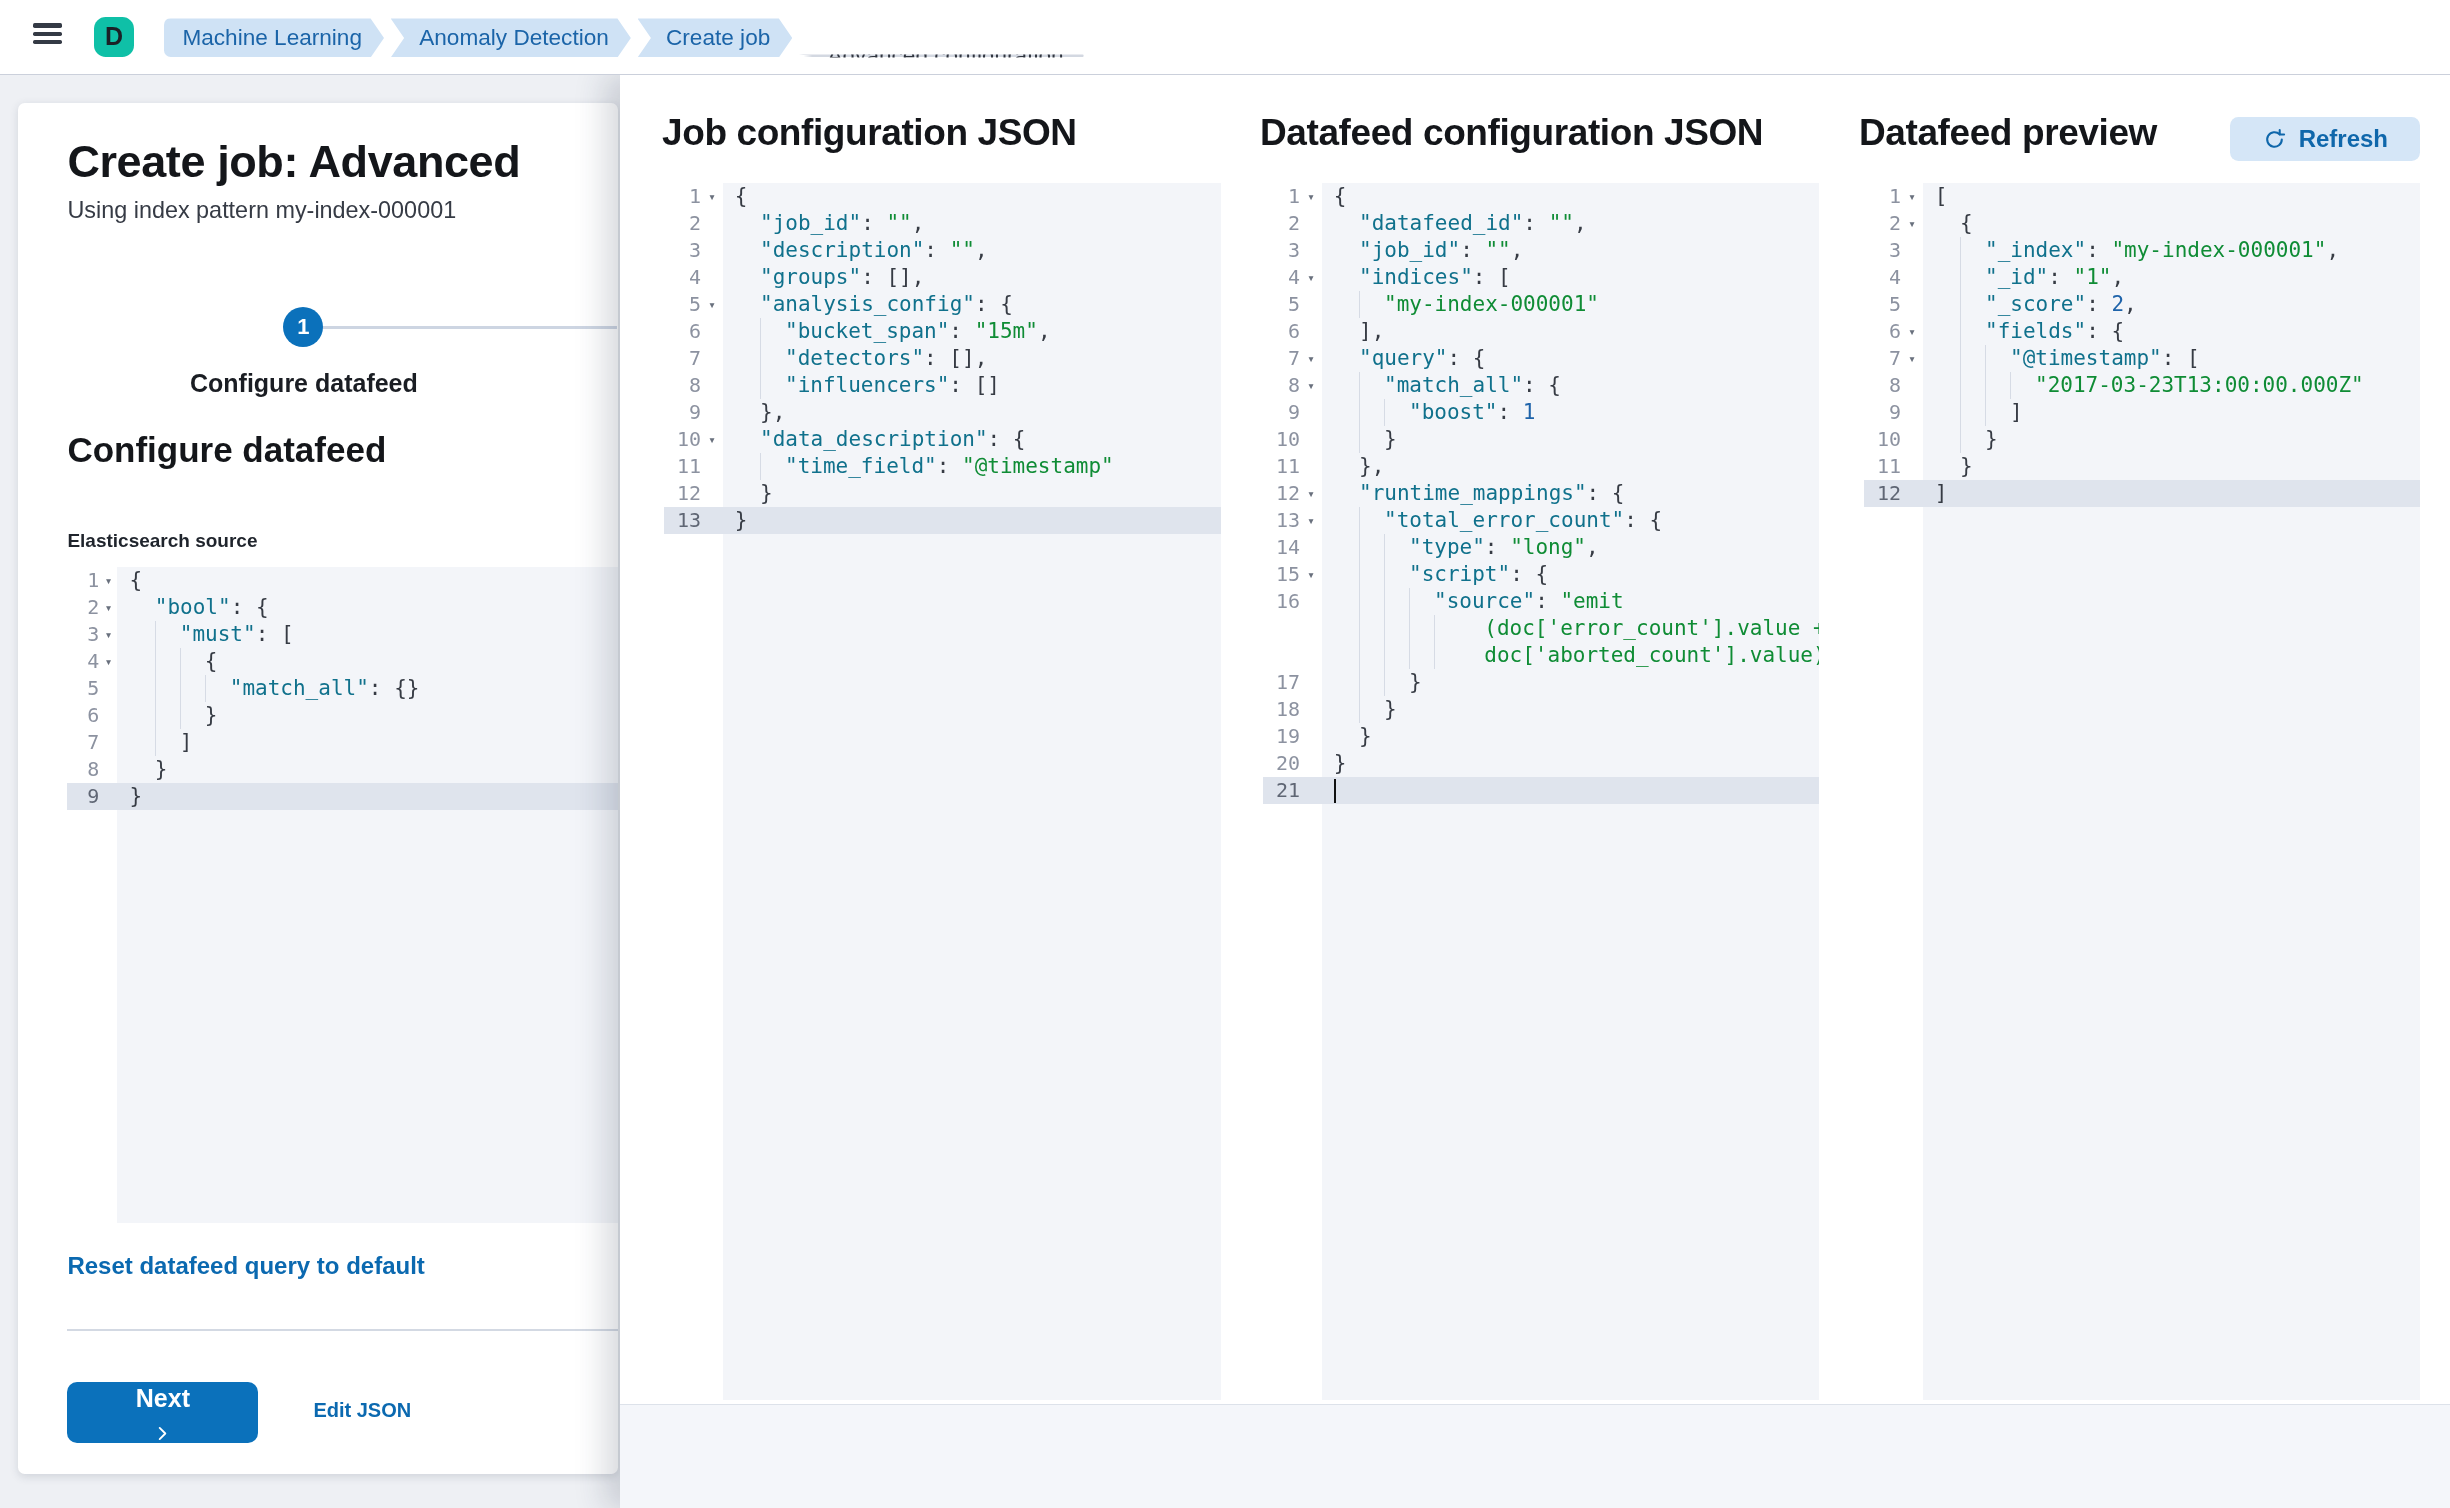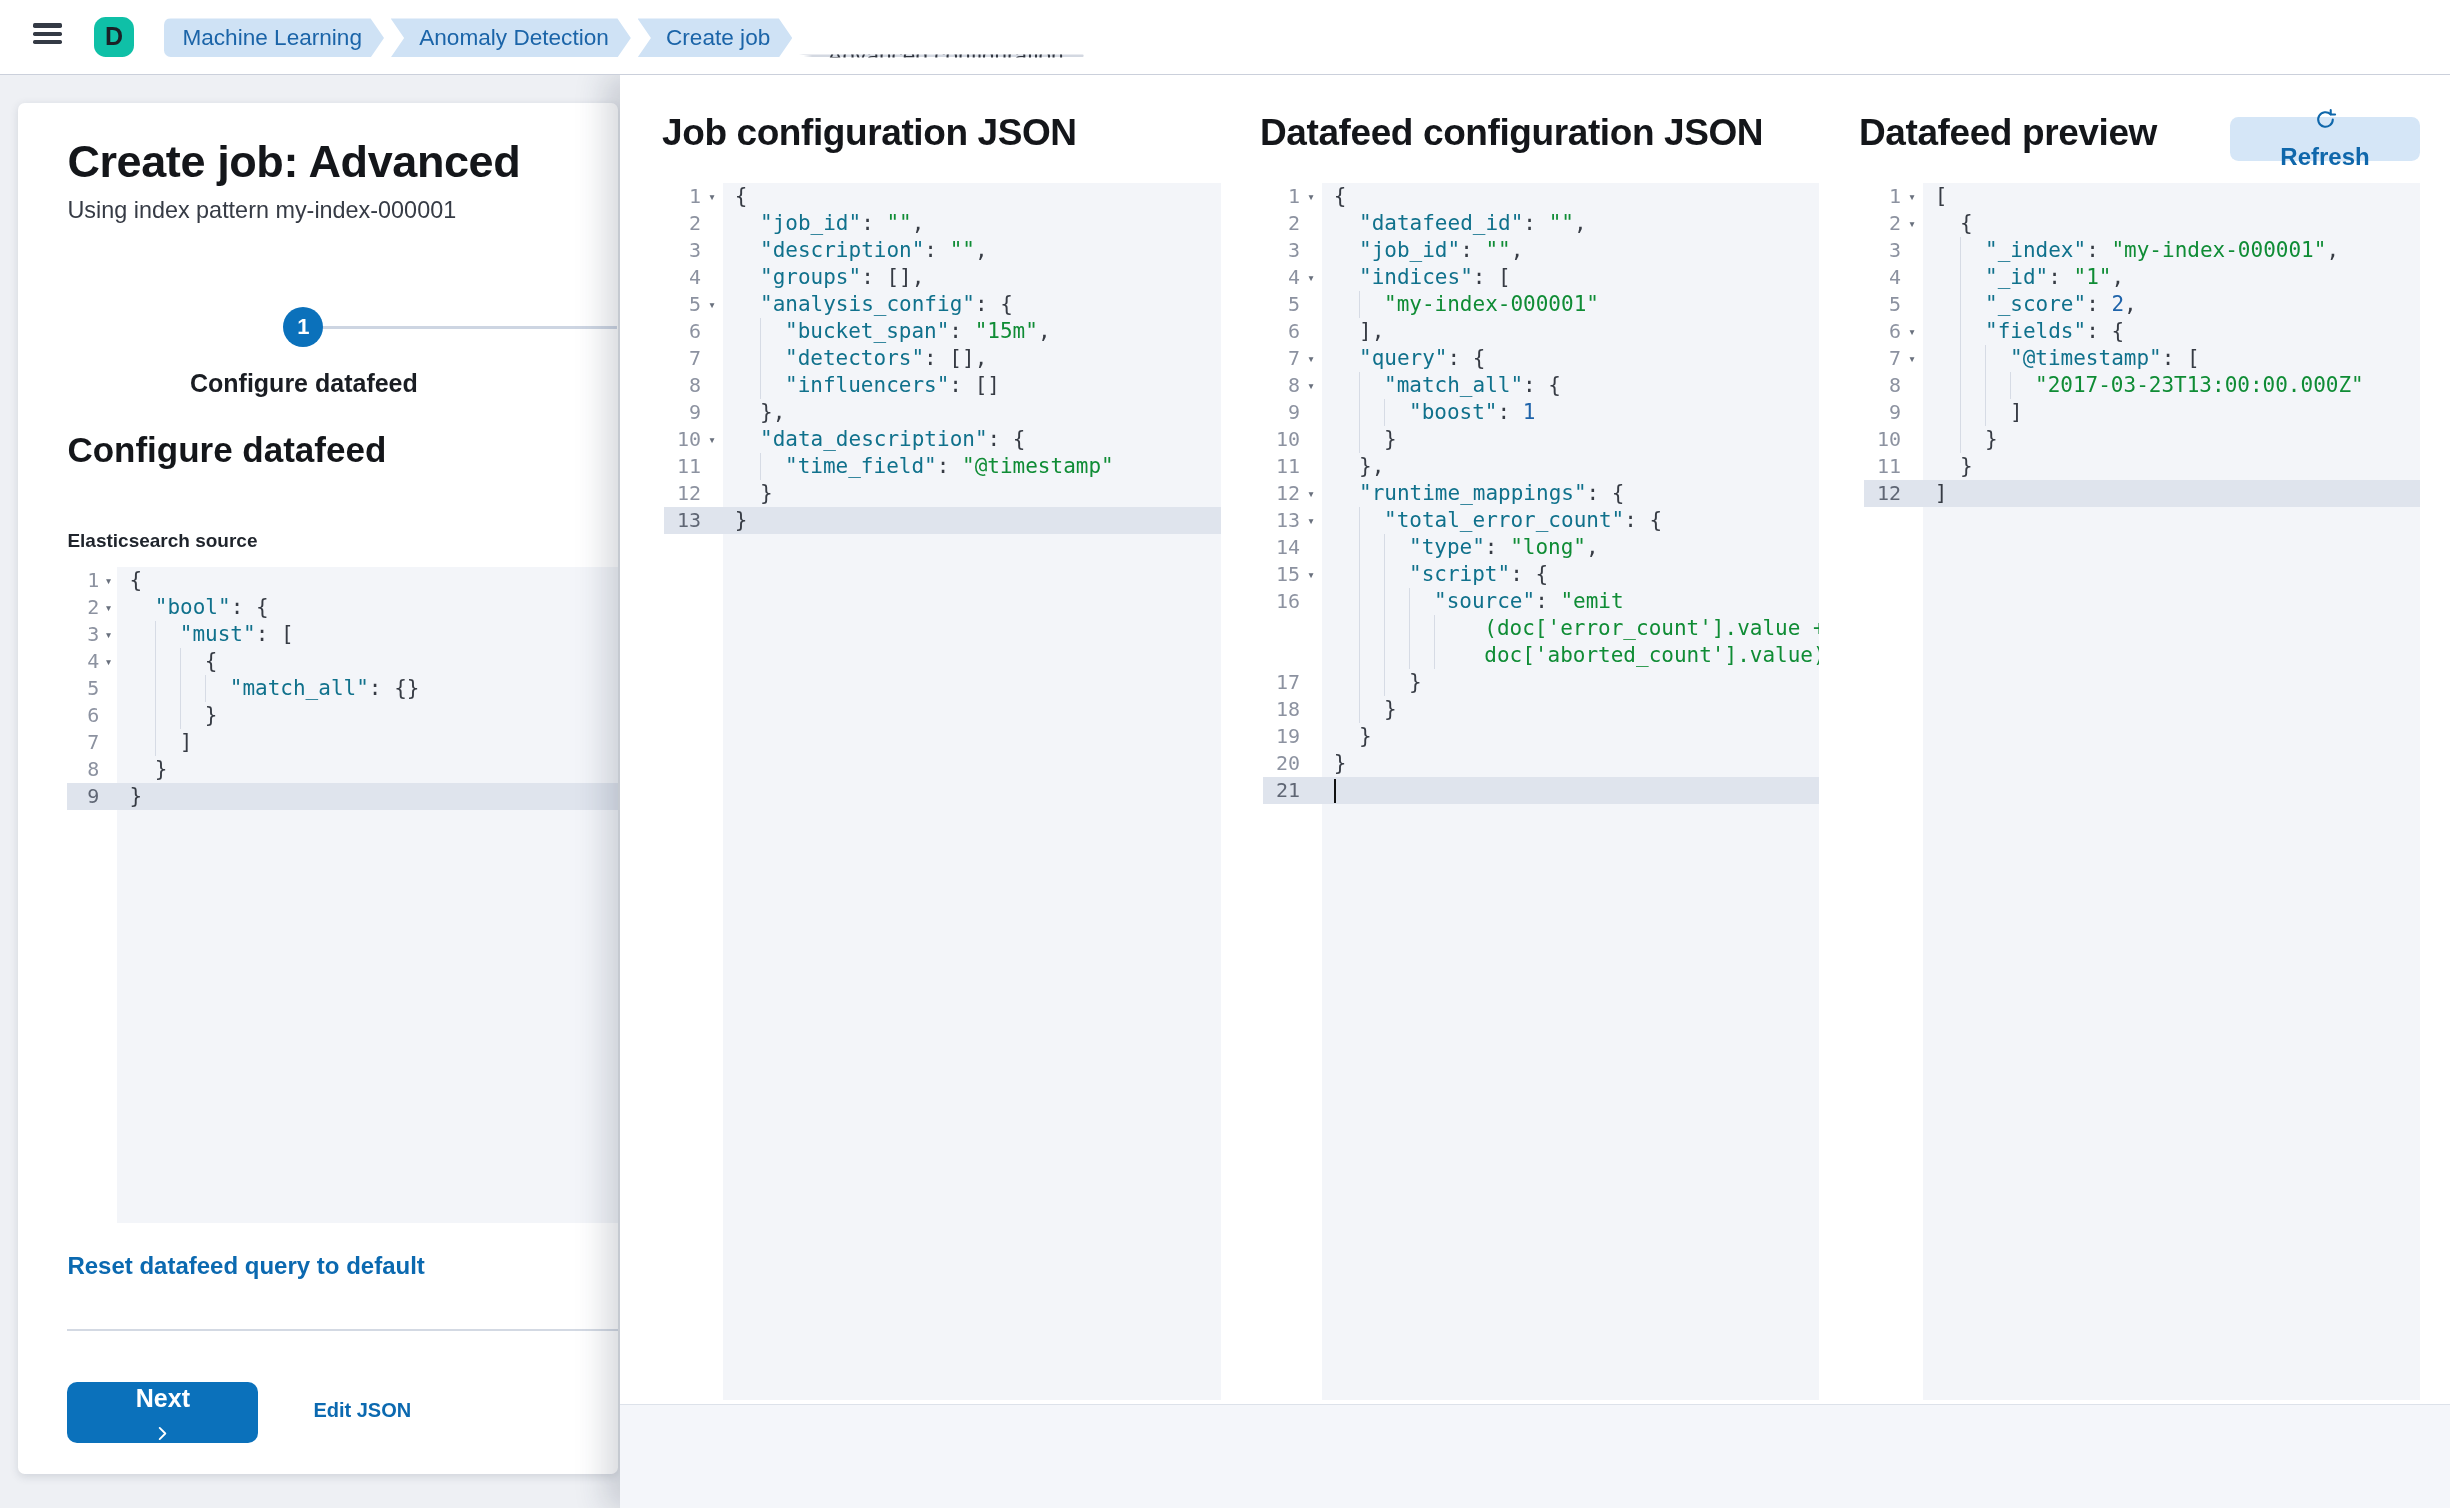--- a/index.html
+++ b/index.html
@@ -28,21 +28,21 @@
   .card h2 { position:absolute; left:49px; top:327px; font-size:35px; font-weight:700; color:#14161a; }
   .querylabel { position:absolute; left:49px; top:427px; font-size:19px; font-weight:700; color:#1f242c; }
   .resetlink { position:absolute; left:49px; top:1149px; font-size:24px; font-weight:600; color:#0b69b0; cursor:pointer; }
   .carddivider { position:absolute; left:49px; top:1226px; width:551px; height:1.7px; background:#d3d9e3; }
   .nextbtn { position:absolute; left:49px; top:1279px; width:191px; height:61px; background:#0b71bb; border:none; border-radius:10px; color:#fff; font-size:25px; font-weight:600; font-family:"Liberation Sans",sans-serif; display:flex; align-items:center; justify-content:center; gap:13.4px; cursor:pointer;flex-direction:column; }
   .editjson { position:absolute; left:295px; top:1296px; font-size:20px; font-weight:700; color:#0b69b0; cursor:pointer; }
 
   
   .flyout { position:absolute; left:620px; top:75px; width:1830px; height:1434px; background:#fff; box-shadow:-15px 0 28.5px rgba(40,50,70,.18); z-index:10; }
   .flyout h3 { position:absolute; top:37px; font-size:37px; font-weight:700; color:#14161a; letter-spacing:-0.4px; }
-  .refreshbtn { position:absolute; left:1610px; top:42px; width:190px; height:44px; background:#d5e6f7; border:none; border-radius:8.4px; color:#0f67ab; font-size:24px; font-weight:600; font-family:"Liberation Sans",sans-serif; display:flex; align-items:center; justify-content:center; gap:11.7px; cursor:pointer;flex-direction:column; }
+  .refreshbtn { position:absolute; left:1610px; top:42px; width:190px; height:44px; background:#d5e6f7; border:none; border-radius:8.4px; color:#0f67ab; font-size:24px; font-weight:600; font-family:"Liberation Sans",sans-serif; display:flex; align-items:center; justify-content:center; gap:11.7px; cursor:pointer; }
   .flyfooter { position:absolute; left:0; top:1329px; width:1830px; height:105px; background:#f4f6fa; border-top:0.8px solid #dde2ea; }
 
   
   .editor { position:absolute; overflow:hidden; font-family:"DejaVu Sans Mono", monospace; font-size:21px; line-height:27px; cursor:text; }
   .editor .gbg { position:absolute; left:0; top:0; bottom:0; width:59px; background:#fff; }
   .editor .cbg { position:absolute; left:59px; top:0; bottom:0; right:0; background:#f3f5f9; }
   .editor.slim .gbg { width:50px; }
   .editor.slim .cbg { left:50px; }
   .crow { position:relative; display:flex; height:27px; white-space:pre; }
   .crow.hl { background:#dfe4ed; }

